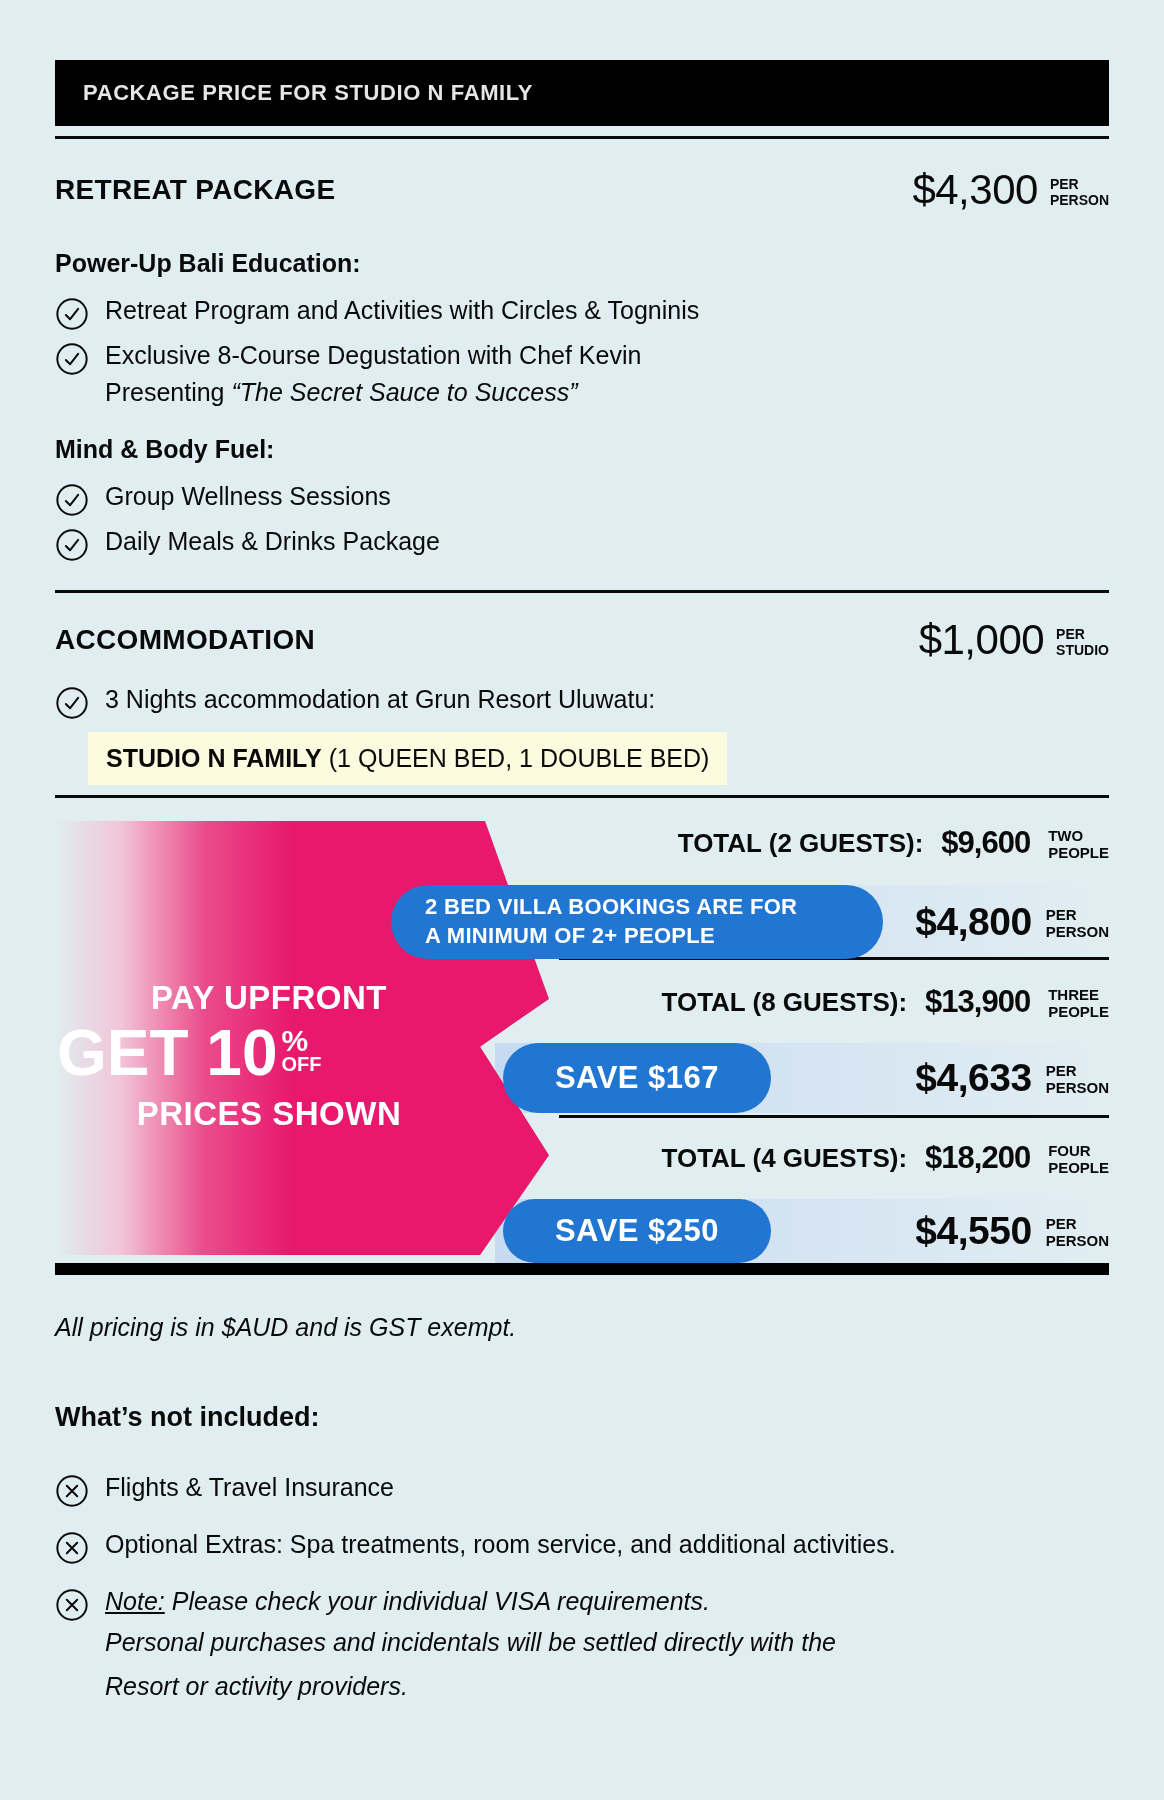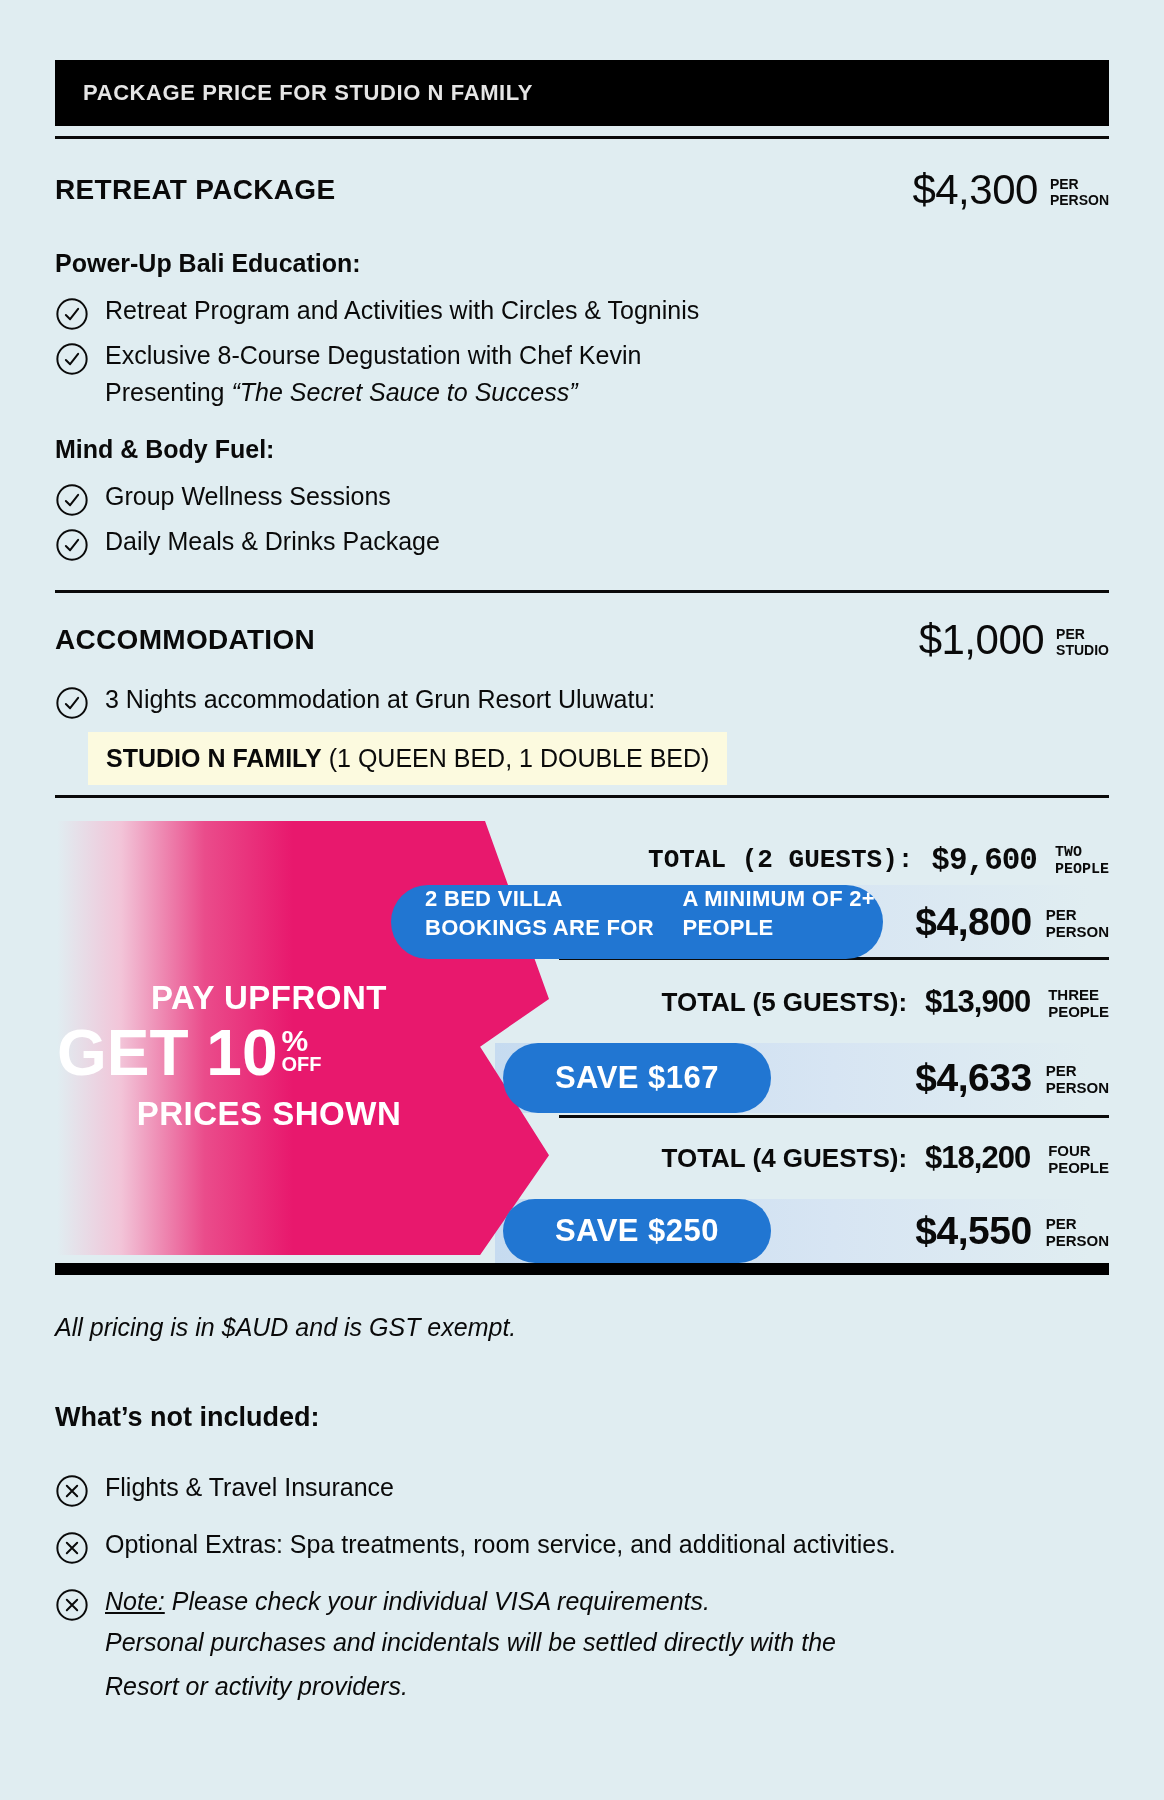--- a/index.html
+++ b/index.html
@@ -39,29 +39,29 @@
   .promo{position:absolute;top:158px;left:0;width:424px;text-align:center;color:#fff;}
   .promo-line1,.promo-line3{font-size:33px;font-weight:700;letter-spacing:.5px;}
   .promo-mid{display:flex;justify-content:flex-start;align-items:flex-start;margin-top:4px;}
   .promo-get{font-size:64px;font-weight:700;line-height:1;}
   .promo-stack{text-align:left;margin-left:4px;padding-top:6px;}
   .promo-pct{font-size:30px;font-weight:700;line-height:.9;}
   .promo-off{font-size:20px;font-weight:700;line-height:1;}
   .promo-line3{margin-top:10px;}
   .rows{position:absolute;left:440px;right:0;top:0;bottom:0;}
   .trow{position:absolute;right:0;height:58px;display:flex;align-items:center;gap:18px;z-index:2;}
-  .trow1{top:20px;font-family:Liberation Mono, monospace;} .trow2{top:162px;} .trow3{top:318px;}
+  .trow1{top:3px;} .trow2{top:162px;} .trow3{top:318px;}
   .t-label{font-size:26px;font-weight:700;}
   .t-price{font-size:31px;font-weight:700;letter-spacing:-1px;}
   .t-units{font-size:15px;font-weight:700;line-height:1.12;padding-top:4px;}
   .band{position:absolute;right:0;z-index:0;background:linear-gradient(90deg,#C6DBF0 0%,#D7E5F3 55%,rgba(224,237,241,0) 97%);}
   .band1{top:74px;height:74px;left:-20px;}
   .band2{top:232px;height:70px;left:0;}
   .band3{top:388px;height:64px;left:0;}
-  .pill{position:absolute;background:#2176D2;color:#fff;z-index:2;display:flex;justify-content:center;}
+  .pill{position:absolute;background:#2176D2;color:#fff;z-index:2;display:flex;flex-direction:column;justify-content:center;}
   .pill1{top:74px;left:-104px;width:492px;height:74px;border-radius:37px;padding-left:34px;box-sizing:border-box;font-size:22px;font-weight:700;line-height:1.3;letter-spacing:.3px;}
   .pill-save{left:8px;width:268px;align-items:center;font-size:31px;font-weight:700;letter-spacing:.5px;}
   .pill2{top:232px;height:70px;border-radius:35px;}
   .pill3{top:388px;height:64px;border-radius:32px;}
   .pprice{position:absolute;right:0;display:flex;align-items:center;gap:14px;z-index:2;}
   .pprice1{top:74px;height:74px;} .pprice2{top:232px;height:70px;} .pprice3{top:388px;height:64px;}
   .pp-num{font-size:39px;font-weight:700;letter-spacing:-.5px;}
   .row-rule{position:absolute;left:64px;right:0;height:3px;background:#0A0A0A;z-index:1;}
   .rr1{top:146px;} .rr2{top:304px;}
   .thick-bar{height:12px;background:#000;}
@@ -197,21 +197,21 @@
       <div class="pprice pprice1">
         <span class="pp-num">$4,800</span>
         <span class="t-units">
           <div>PER</div>
           <div>PERSON</div>
         </span>
       </div>
       <div class="row-rule rr1"></div>
 
       <div class="trow trow2">
-        <span class="t-label">TOTAL (5 GUESTS):</span>
+        <span class="t-label">TOTAL (8 GUESTS):</span>
         <span class="t-price">$13,900</span>
         <span class="t-units">
           <div>THREE</div>
           <div>PEOPLE</div>
         </span>
       </div>
 
       <div class="band band2"></div>
       <div class="pill pill-save pill2">SAVE $167</div>
       <div class="pprice pprice2">

